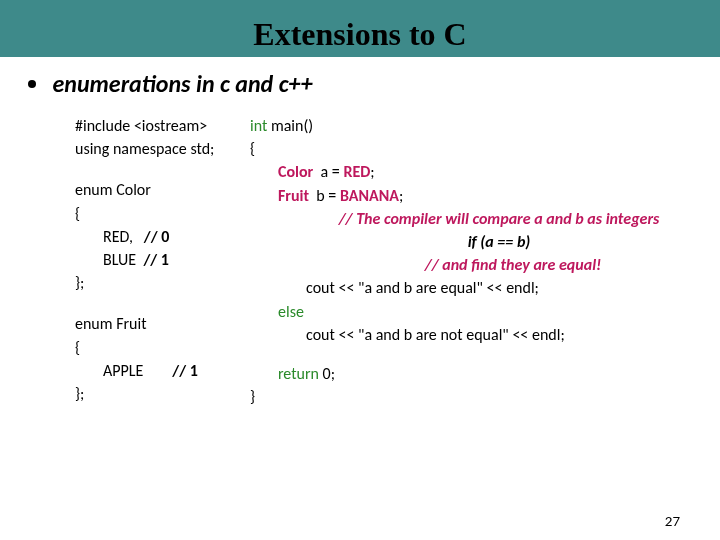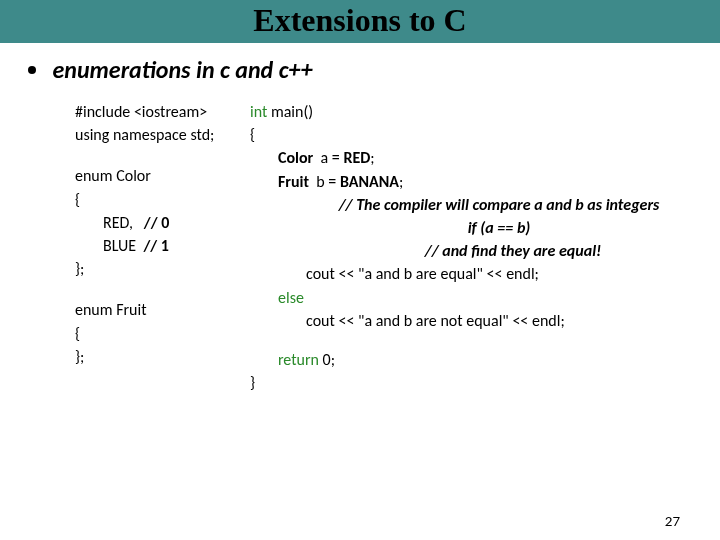--- a/index.html
+++ b/index.html
@@ -8,21 +8,21 @@
     width: 720px;
     height: 540px;
     font-family: "Comic Sans MS", "Comic Sans", cursive, sans-serif;
     background: #fff;
     position: relative;
     overflow: hidden;
   }
   .title-bar {
     background: #3e8a8a;
     text-align: center;
-    padding: 2px 0 4px 0;
+    padding: 16px 0 4px 0;
   }
   .title-bar h1 {
     margin: 0;
     color: #000;
     font-weight: 600;
     font-size: 32px;
     font-family: "Comic Sans MS", cursive;
   }
   .subtitle-row {
     padding: 12px 0 8px 28px;
@@ -56,21 +56,21 @@
   }
   .col-right {
     flex: 1;
   }
   .blk { margin-bottom: 18px; margin-left: 25px; }
   .indent1 { padding-left: 28px; }
   .indent2 { padding-left: 56px; }
   .bold { font-weight: 700; }
   .ital { font-style: italic; text-align: center; }
   .green { color: #2a8a2a; }
-  .red { color: #000000; }
+  .red { color: #be185d; }
   .page-num {
     position: absolute;
     bottom: 10px;
     right: 40px;
     font-family: Calibri, sans-serif;
     font-size: 15px;
   }
   .row { white-space: pre; }
 </style>
 </head>
@@ -95,20 +95,21 @@
     <div class="blk">
       <div>enum Color</div>
       <div>{</div>
       <div class="indent1 row"><span>RED,   </span><span class="bold">// 0</span></div>
       <div class="indent1 row"><span>BLUE  </span><span class="bold">// 1</span></div>
       <div>};</div>
     </div>
     <div class="blk">
       <div>enum Fruit</div>
       <div>{</div>
+      <div class="indent1 row"><span>APPLE        </span><span class="bold">// 1</span></div>
       <div>};</div>
     </div>
   </div>
 
   <div class="col-right">
     <div><span class="green">int</span><span> main()</span></div>
     <div>{</div>
     <div class="indent1 row"><span class="bold red">Color</span><span>  a = </span><span class="bold red">RED</span><span>;</span></div>
     <div class="indent1 row"><span class="bold red">Fruit</span><span>  b = </span><span class="bold red">BANANA</span><span>;</span></div>
     <div class="indent1 bold ital red">// The compiler will compare a and b as integers</div>

